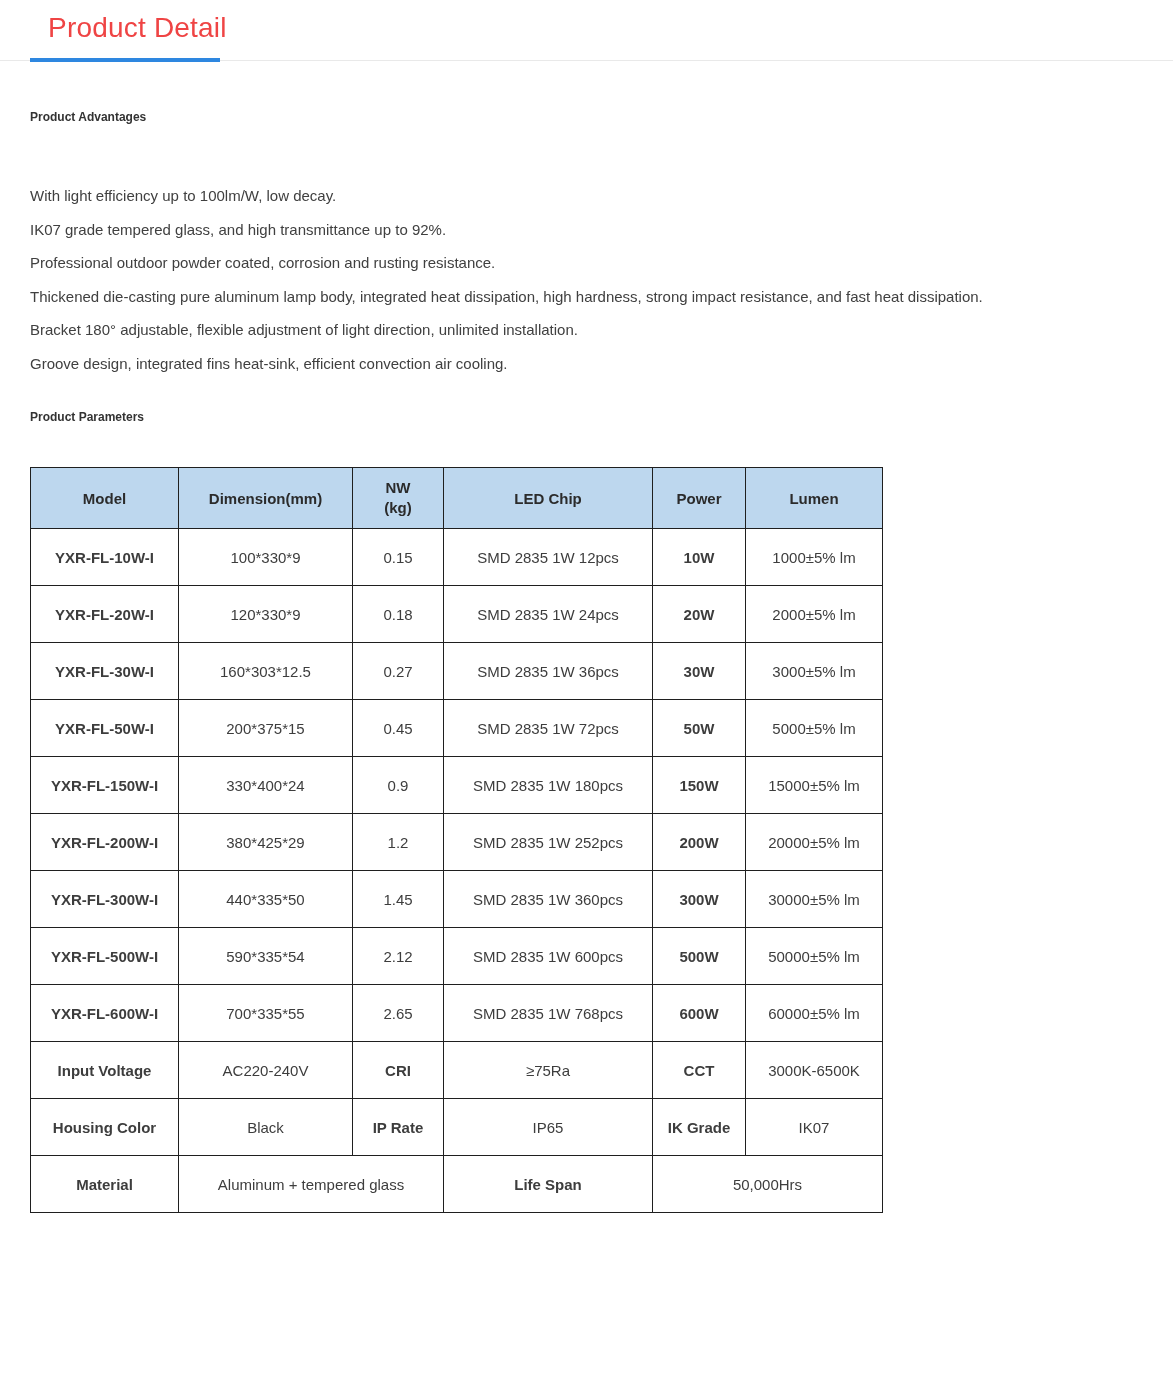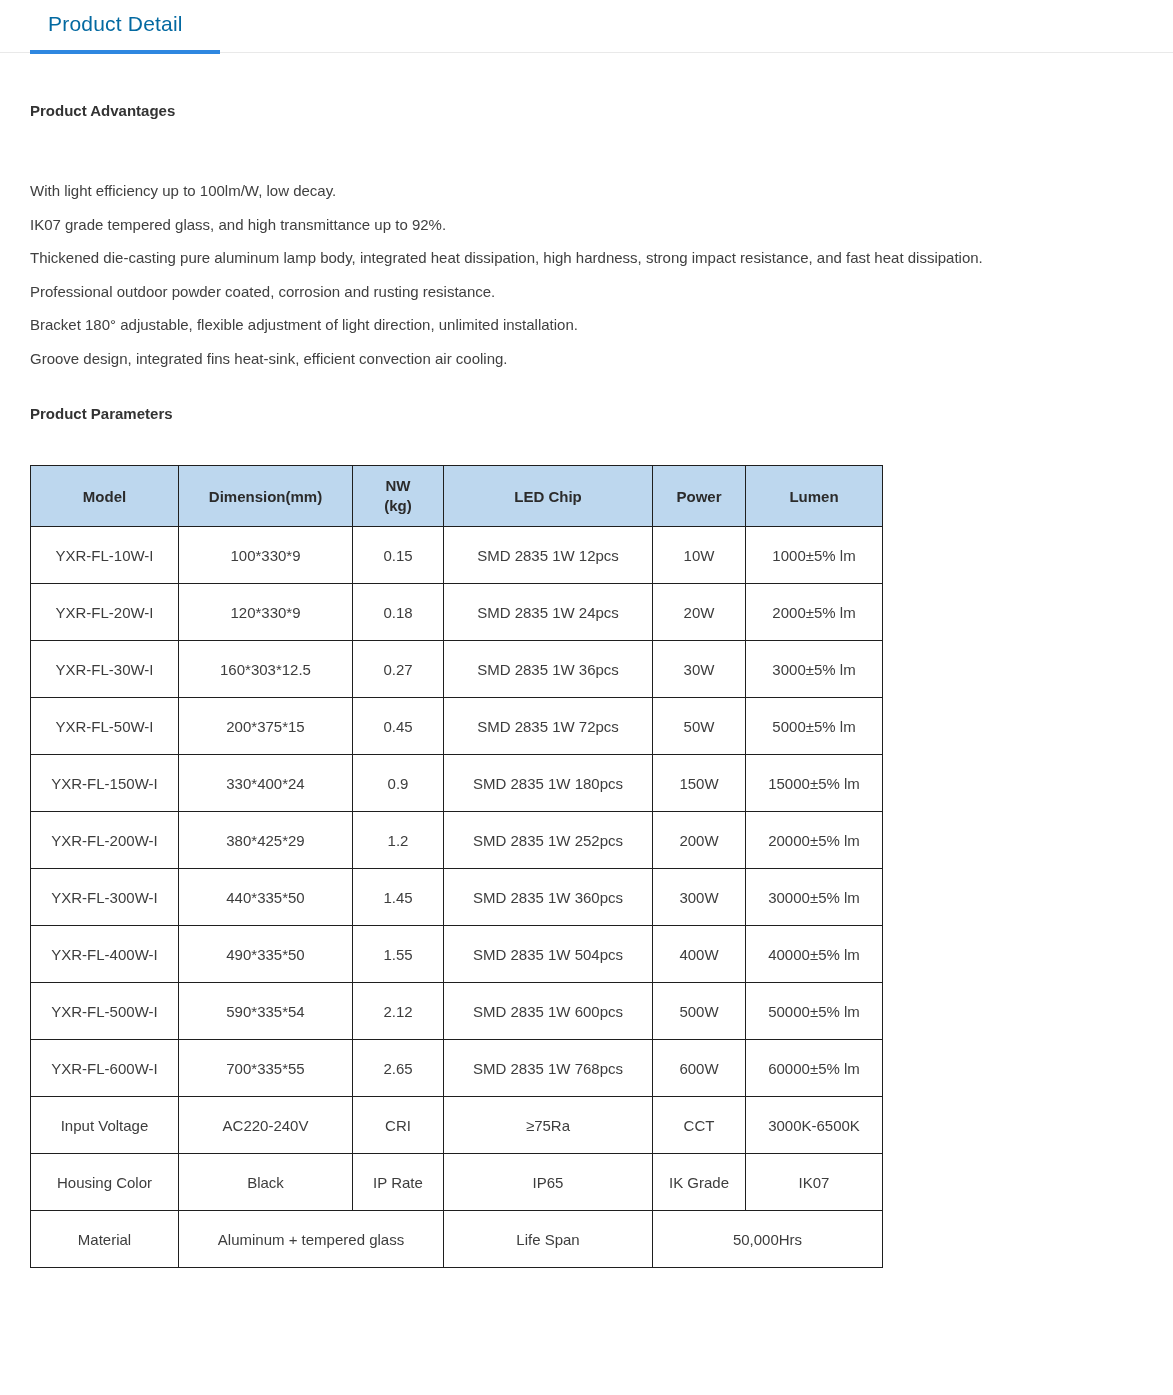--- a/index.html
+++ b/index.html
@@ -7,30 +7,30 @@
   body {
     font-family: "Liberation Sans", sans-serif;
     color: #404040;
     width: 1173px;
   }
   .page { width: 1173px; min-height: 1395px; background: #fff; }
 
   
   .tab-bar { position: relative; width: 100%; border-bottom: 1px solid #e9e9e9; }
   .tab { display: inline-block; padding: 12px 0 16px 48px; }
-  .tab-label { font-size: 21px; color: #0369a1; letter-spacing: 0.2px; }
+  .tab-label { font-size: 28px; color: #ef4444; letter-spacing: 0.2px; }
   .tab-underline {
     position: absolute; left: 30px; bottom: -2px;
     width: 190px; height: 4px; background: #2e87e0;
   }
 
   
   .content { padding: 0 30px; }
   .section-heading {
-    font-size: 15px; font-weight: bold; color: #333333;
+    font-size: 12px; font-weight: bold; color: #333333;
     margin: 0; padding: 0;
   }
   .heading-advantages { margin-top: 49px; }
   .heading-parameters { margin-top: 37px; }
 
   .adv-list { margin-top: 62px; }
   .adv-item {
     margin: 0 0 14px 0;
     font-size: 15px; line-height: 19.5px; color: #404040;
   }
@@ -52,21 +52,21 @@
     padding: 0 4px;
     overflow: hidden;
   }
   table.params th {
     background: #bdd7ee;
     height: 61px;
     font-weight: bold;
     color: #2b2b2b;
   }
   table.params td { height: 57px; background: #ffffff; }
-  td.b, th.b { font-weight: normal; color: #2f2f2f; margin-left: 15px; }
+  td.b, th.b { font-weight: bold; color: #2f2f2f; margin-left: 15px; }
   .nw-line { line-height: 20px; }
 </style>
 </head>
 <body>
 
 <div class="page">
 
   <div class="tab-bar">
     <div class="tab">
       <span class="tab-label">Product Detail</span>
@@ -77,23 +77,23 @@
   <div class="content">
 
     <h3 class="section-heading heading-advantages">Product Advantages</h3>
 
     <div class="adv-list">
 
         <p class="adv-item">With light efficiency up to 100lm/W, low decay.</p>
 
         <p class="adv-item">IK07 grade tempered glass, and high transmittance up to 92%.</p>
 
+        <p class="adv-item">Professional outdoor powder coated, corrosion and rusting resistance.</p>
+
         <p class="adv-item">Thickened die-casting pure aluminum lamp body, integrated heat dissipation, high hardness, strong impact resistance, and fast heat dissipation.</p>
-
-        <p class="adv-item">Professional outdoor powder coated, corrosion and rusting resistance.</p>
 
         <p class="adv-item">Bracket 180° adjustable, flexible adjustment of light direction, unlimited installation.</p>
 
         <p class="adv-item">Groove design, integrated fins heat-sink, efficient convection air cooling.</p>
       </div>
 
     <h3 class="section-heading heading-parameters">Product Parameters</h3>
 
     <table class="params">
       <colgroup>
@@ -176,28 +176,20 @@
 
           <tr>
             <td class="b">YXR-FL-300W-I</td>
             <td>440*335*50</td>
             <td>1.45</td>
             <td>SMD 2835 1W 360pcs</td>
             <td class="b">300W</td>
             <td>30000±5% lm</td>
           </tr>
 
-          <tr>
-            <td class="b">YXR-FL-400W-I</td>
-            <td>490*335*50</td>
-            <td>1.55</td>
-            <td>SMD 2835 1W 504pcs</td>
-            <td class="b">400W</td>
-            <td>40000±5% lm</td>
-          </tr>
 
           <tr>
             <td class="b">YXR-FL-500W-I</td>
             <td>590*335*54</td>
             <td>2.12</td>
             <td>SMD 2835 1W 600pcs</td>
             <td class="b">500W</td>
             <td>50000±5% lm</td>
           </tr>
 

